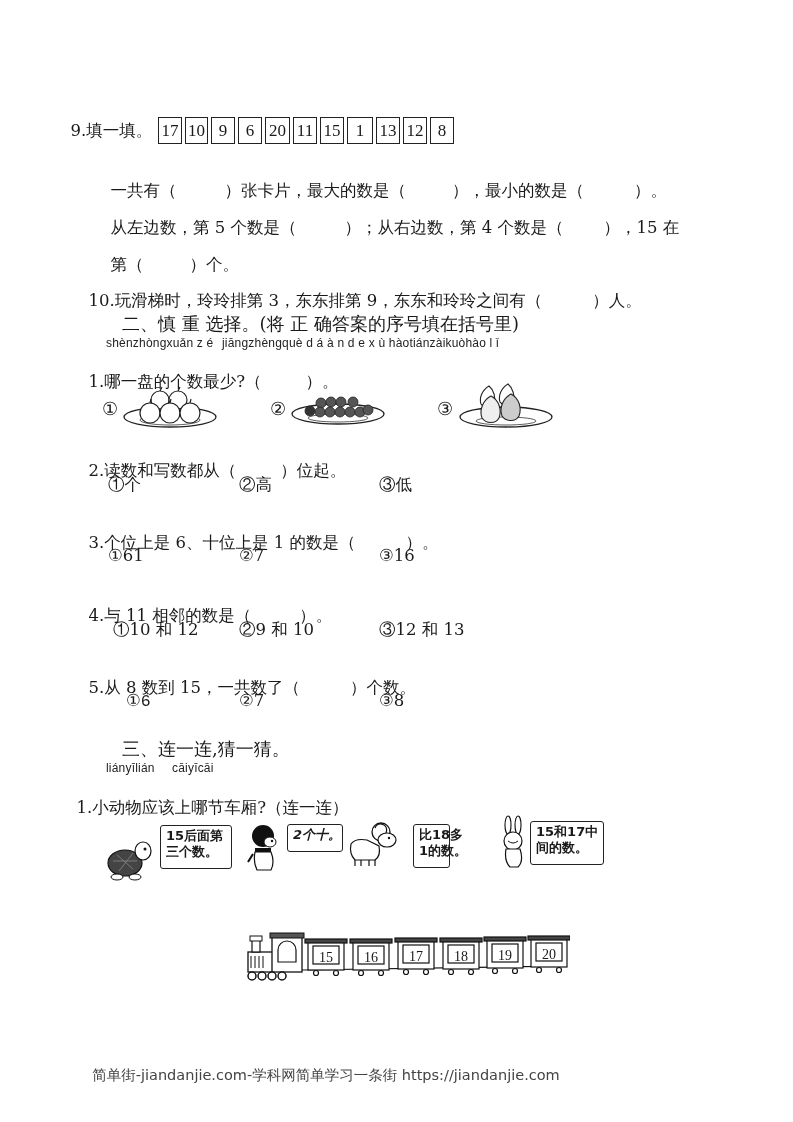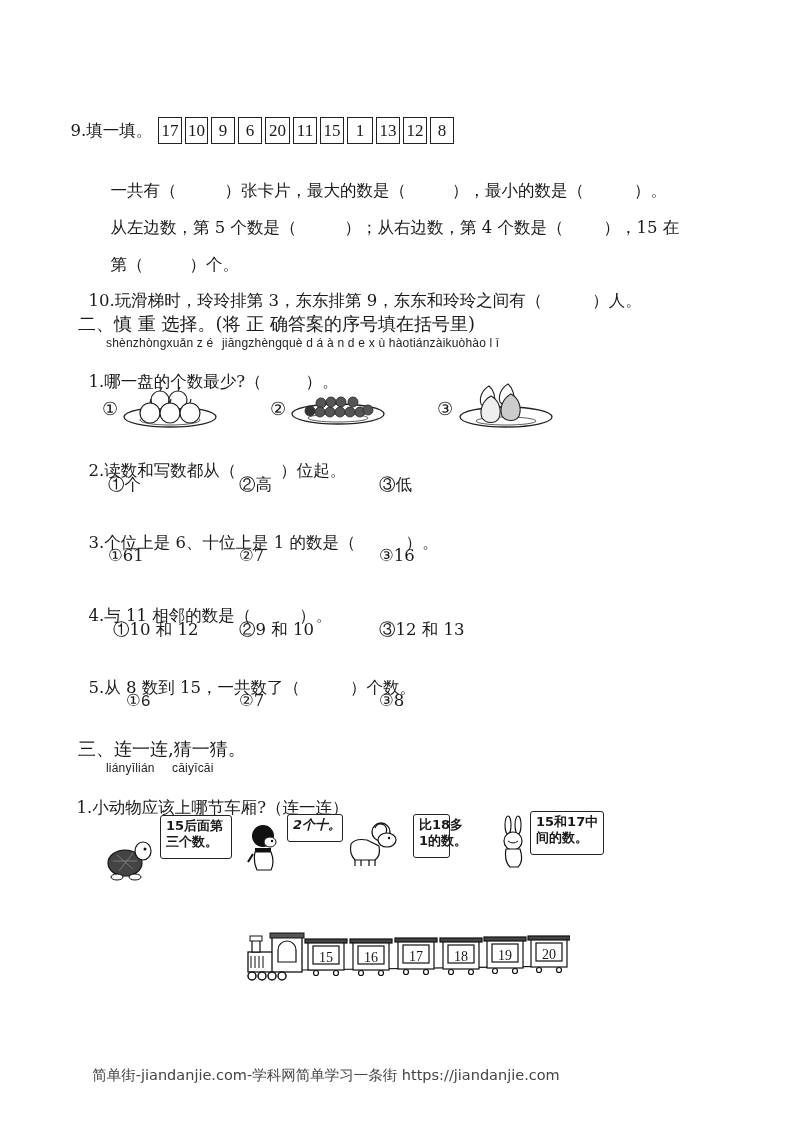--- a/index.html
+++ b/index.html
@@ -7,25 +7,25 @@
          font-family: "DejaVu Serif", "Liberation Serif", serif; color: #1a1a1a; }
   .abs { position: absolute; }
   .line { font-size: 16.5px; white-space: pre; line-height: 22px; }
   .blank { display: inline-block; }
   .cards { position: absolute; left: 158px; top: 117px; display: flex; }
   .card { border: 1.6px solid #222; height: 27px; margin-right: 3px; display: flex;
           align-items: center; justify-content: center; font-size: 17px;
           font-family: "Liberation Serif", serif; box-sizing: border-box; padding: 0 2px; }
   .pinyin { font-family: "Liberation Sans", sans-serif; font-size: 12px; white-space: pre;
             color: #222; letter-spacing: 0.2px; margin-top: 33px; }
-  .heading { font-size: 18px; white-space: pre; }
+  .heading { font-size: 18px; white-space: pre; margin-left: 44px; }
   .opt { position: absolute; font-size: 16.5px; white-space: pre; }
   .bubble { position: absolute; border: 1.6px solid #222; border-radius: 3px; background: #fff;
             font-family: "DejaVu Sans", sans-serif; font-size: 13px; line-height: 16px;
-            padding: 2px 5px; white-space: pre; box-sizing: border-box; font-weight: bold; }
+            padding: 2px 5px; white-space: pre; box-sizing: border-box; font-weight: bold; margin-top: 10px; }
   .wagon-label { position: absolute; font-family: "Liberation Serif", serif; font-size: 14px;
                  width: 26px; text-align: center; }
   .footer { position: absolute; left: 0; width: 652px; top: 1066px; text-align: center;
             font-family: "DejaVu Sans", sans-serif; font-size: 14.5px; color: #444; }
 </style>
 </head>
 <body>
 
 <div class="abs line" style="left:60px; top:98px;">
   <span>9.</span><span>填一填。</span>

